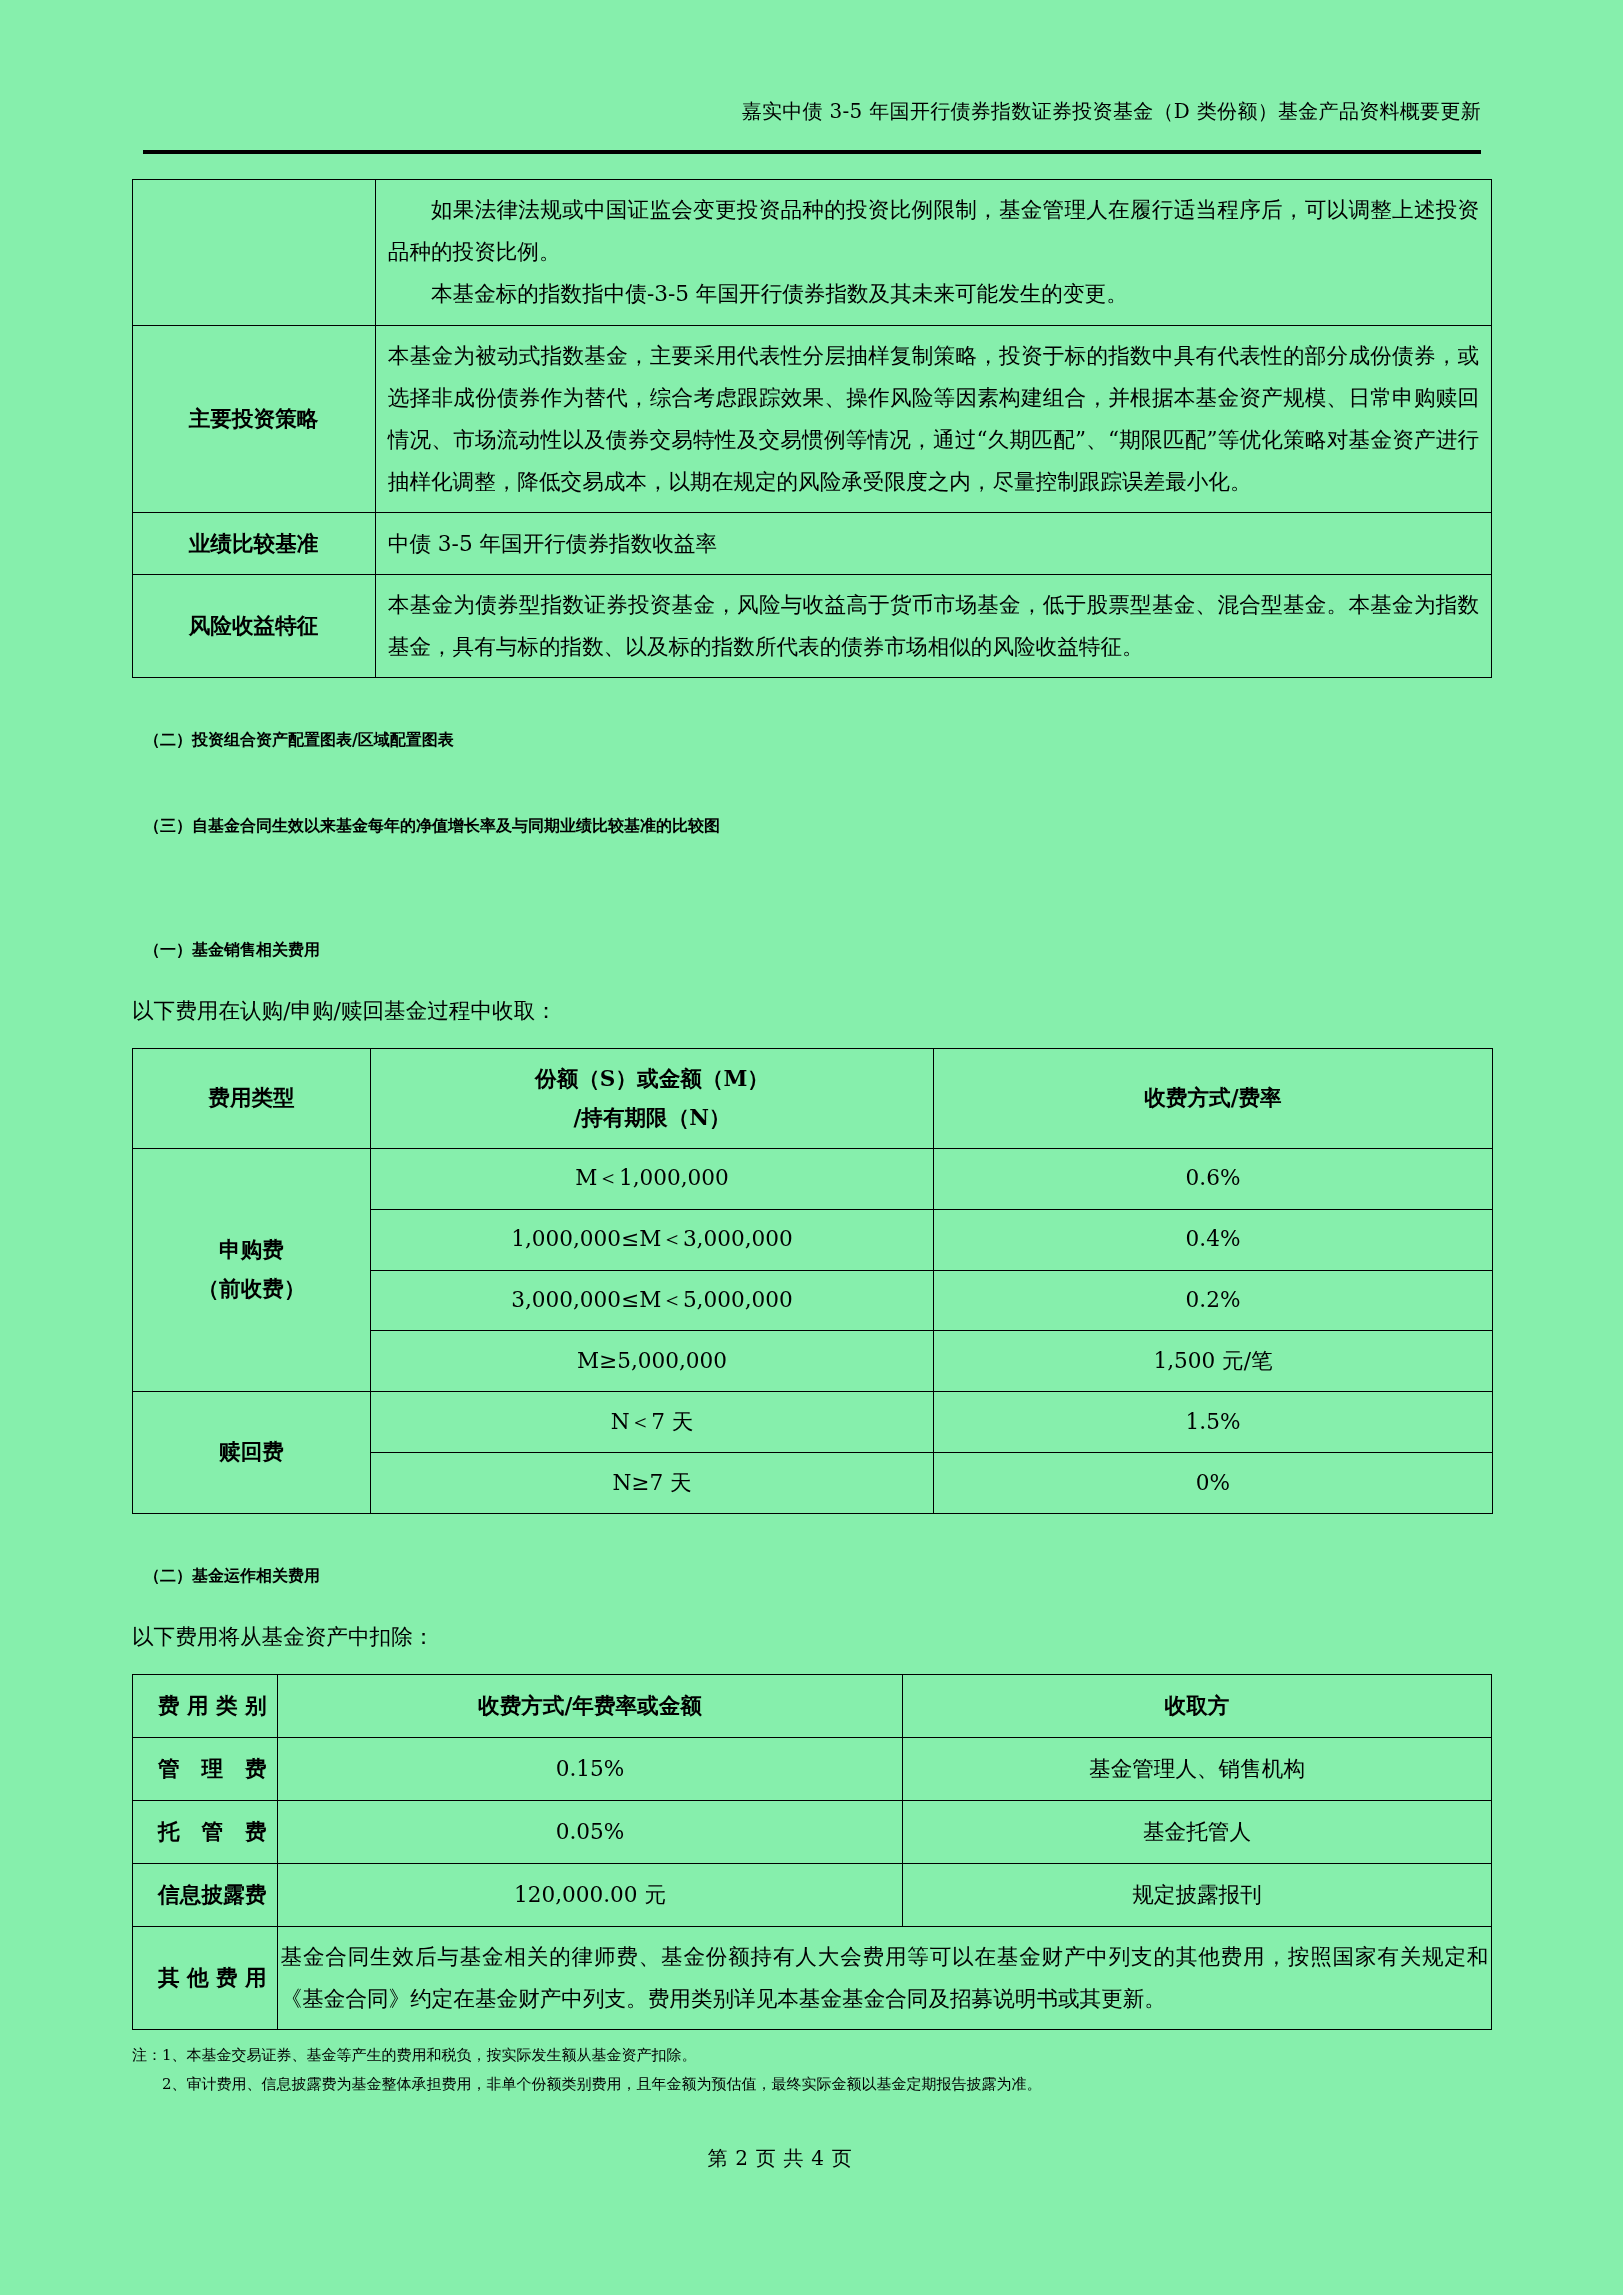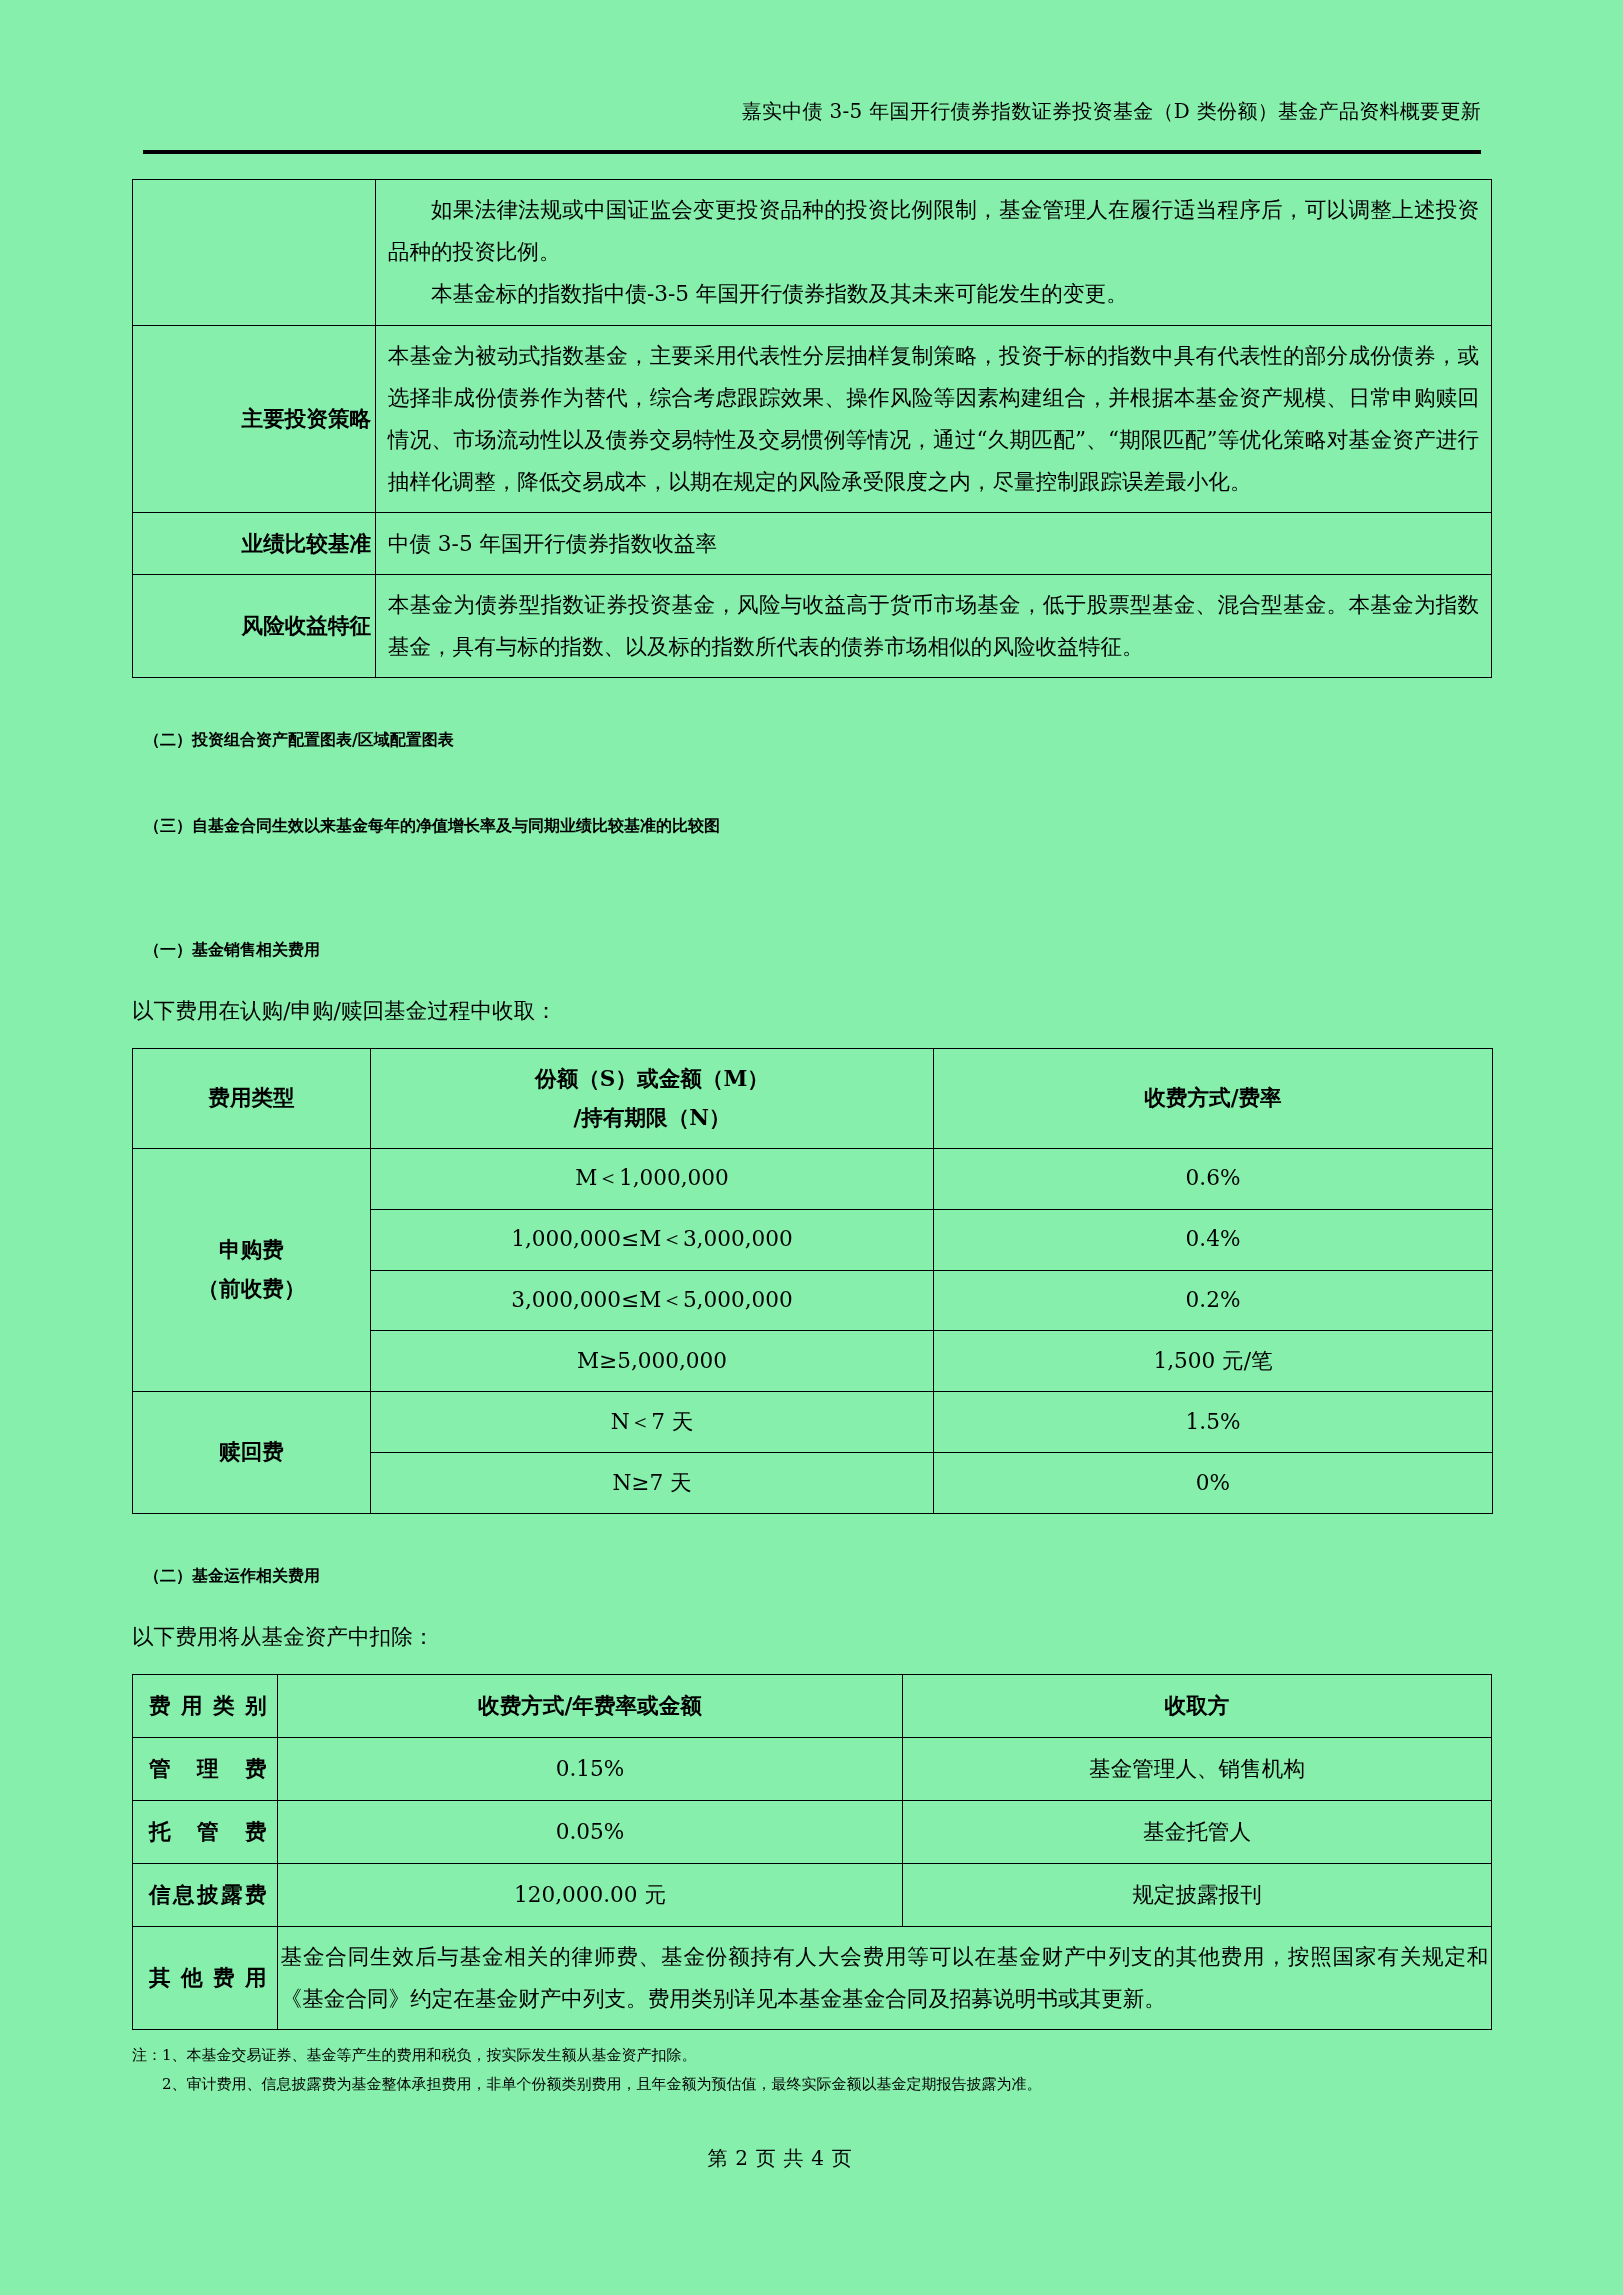--- a/index.html
+++ b/index.html
@@ -57,21 +57,21 @@
     margin: 0;
   }
   table.doc-table td {
     border: 1.3px solid #000000;
     padding: 9.2px 11.8px;
     vertical-align: middle;
     font-size: 21.6px;
     line-height: 1.95;
   }
   table.doc-table td.label {
-    text-align: right;
+    text-align: center;
     font-weight: bold;
     padding-left: 3px;
     padding-right: 3.9px;
   }
   td.para {
     text-align: justify;
     text-justify: inter-ideograph;
   }
   td.para p {
     margin: 0;
@@ -131,21 +131,21 @@
     text-align: center;
     vertical-align: middle;
     padding: 10.5px 5.2px;
   }
   table.op-table td.th { font-weight: bold; }
   table.op-table td.catlabel {
     font-weight: bold;
     text-align: justify;
     text-align-last: justify;
     text-justify: inter-ideograph;
-    padding-left: 16px;
+    padding-left: 25px;
     padding-right: 10.5px;
     line-height: 1.75;
   }
   table.op-table td.body-cell {
     text-align: justify;
     text-justify: inter-ideograph;
     line-height: 1.95;
     padding: 9.2px 2.6px 9.2px 2.6px;
   }
   table.op-table td.body-cell p {

